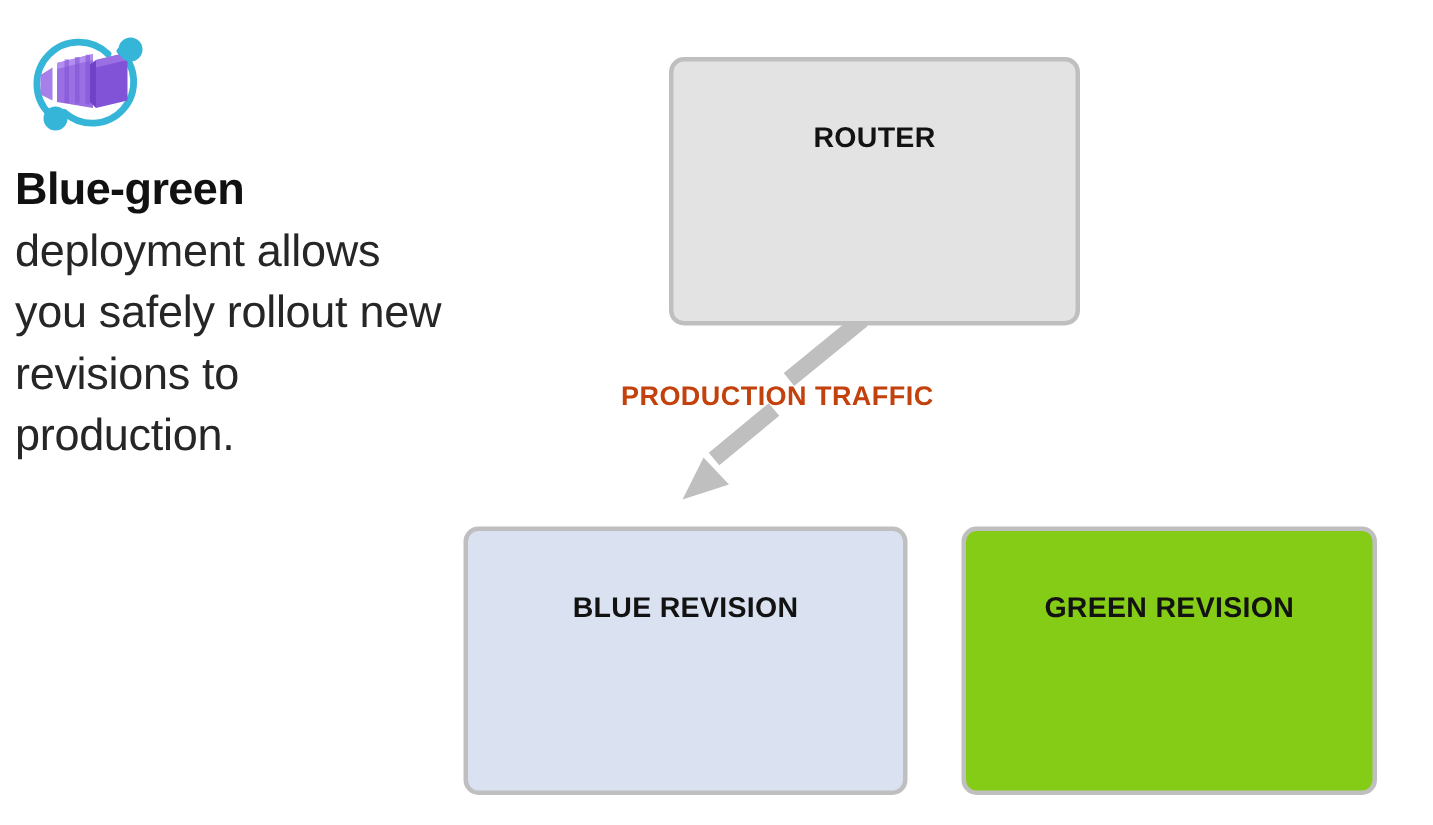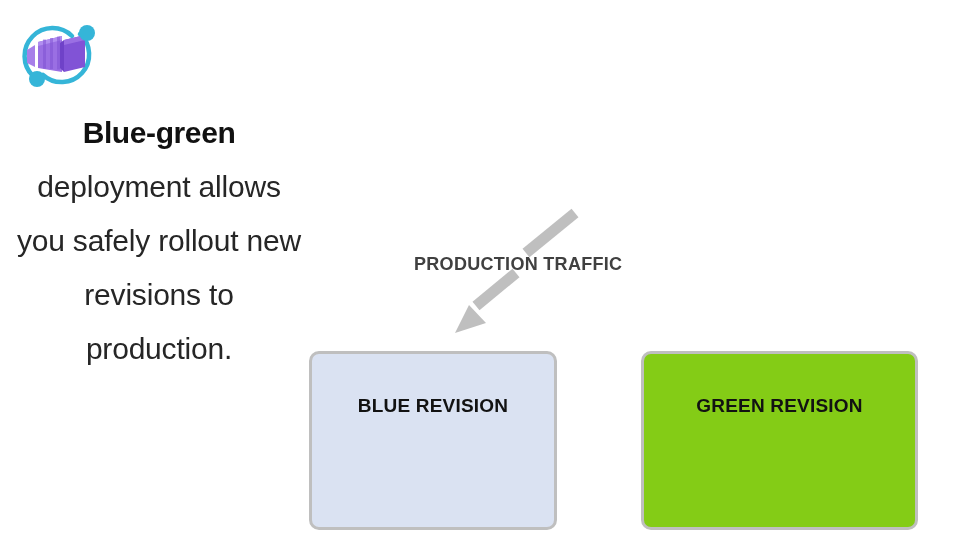--- a/index.html
+++ b/index.html
@@ -27,24 +27,24 @@
     width: 82px;
     height: 82px;
   }
 
   
   #caption {
     position: absolute;
     left: 10px;
     top: 106px;
     width: 298px;
-    text-align: center;
+    text-align: left;
     color: #262626;
     font-size: 30px;
-    line-height: 54px;
+    line-height: 41px;
     font-weight: 300;
     letter-spacing: -0.2px;
   }
   #caption .lead {
     font-weight: bold;
     color: #111111;
     letter-spacing: -0.4px;
   }
 
   
@@ -69,21 +69,21 @@
     top: 38px;
     width: 274px;
     height: 179px;
     background: #e3e3e3;
   }
   #router-box .node-label { margin-top: 41px; }
 
   #blue-box {
     left: 309px;
     top: 351px;
-    width: 248px;
+    width: 296px;
     height: 179px;
     background: #dae2f2;
   }
   #blue-box .node-label { margin-top: 41px; }
 
   #green-box {
     left: 641px;
     top: 351px;
     width: 277px;
     height: 179px;
@@ -99,21 +99,21 @@
     width: 955px;
     height: 550px;
     pointer-events: none;
   }
 
   
   #traffic-label {
     position: absolute;
     left: 414px;
     top: 254px;
-    color: #404040;
+    color: #c2410c;
     font-size: 18px;
     font-weight: bold;
     letter-spacing: 0.3px;
     white-space: nowrap;
     text-align: center;
   }
 </style>
 </head>
 <body>
 
@@ -149,20 +149,23 @@
 
   <svg id="connector" viewBox="0 0 955 550">
 
     <line x1="575" y1="213" x2="526" y2="253" stroke="#bfbfbf" stroke-width="11" stroke-linecap="butt"></line>
 
     <line x1="516" y1="273" x2="476" y2="306" stroke="#bfbfbf" stroke-width="11" stroke-linecap="butt"></line>
 
     <polygon points="455,333 486,323 469,305" fill="#bfbfbf"></polygon>
   </svg>
 
+  <div id="router-box" class="node">
+    <span class="node-label">ROUTER</span>
+  </div>
 
   <div id="traffic-label">PRODUCTION TRAFFIC</div>
 
   <div id="blue-box" class="node">
     <span class="node-label">BLUE REVISION</span>
   </div>
 
   <div id="green-box" class="node">
     <span class="node-label">GREEN REVISION</span>
   </div>

